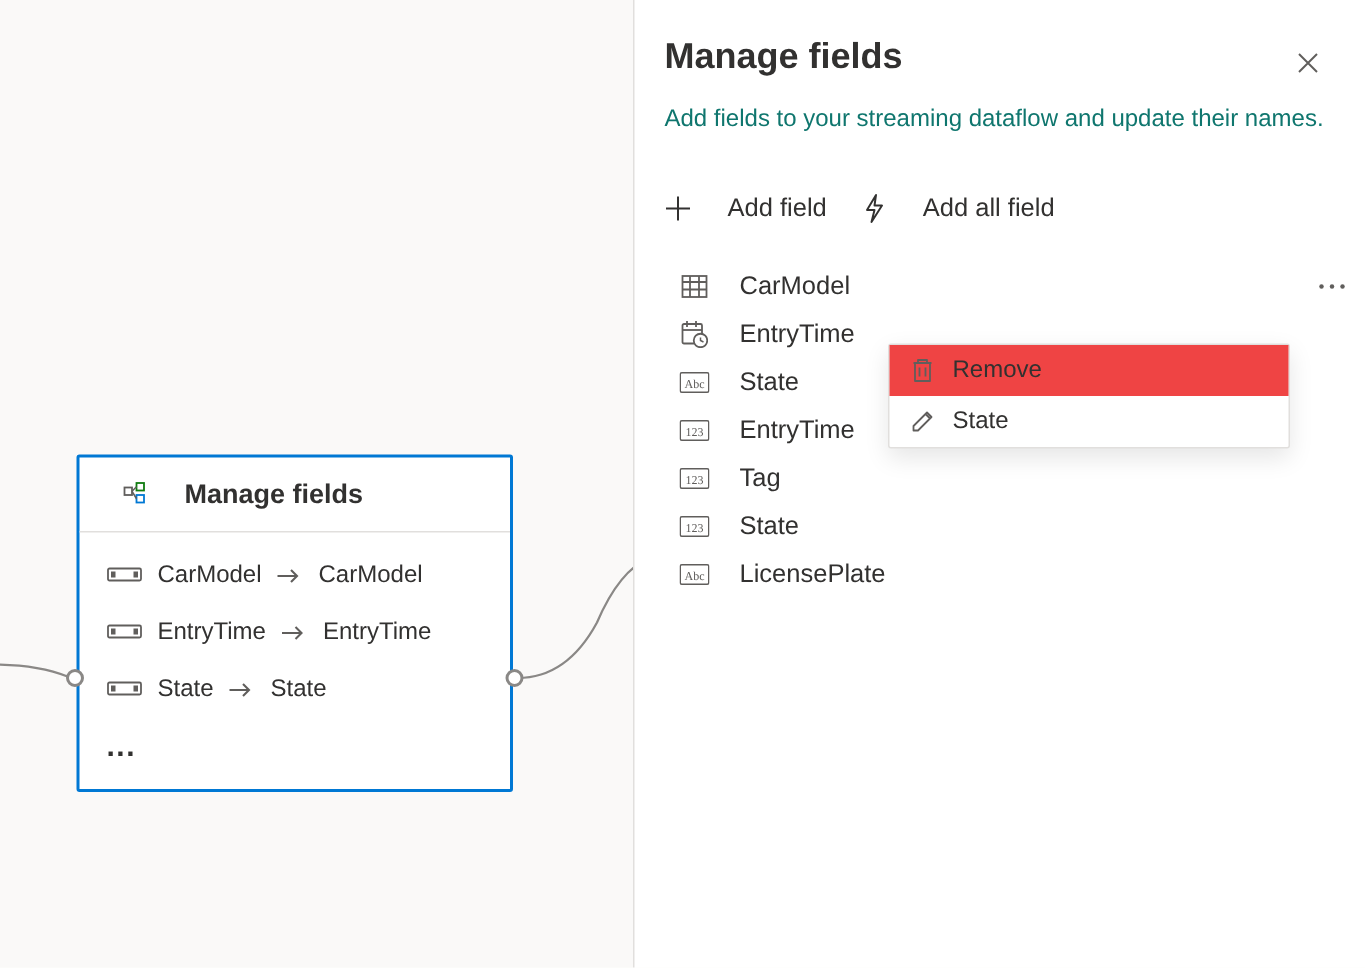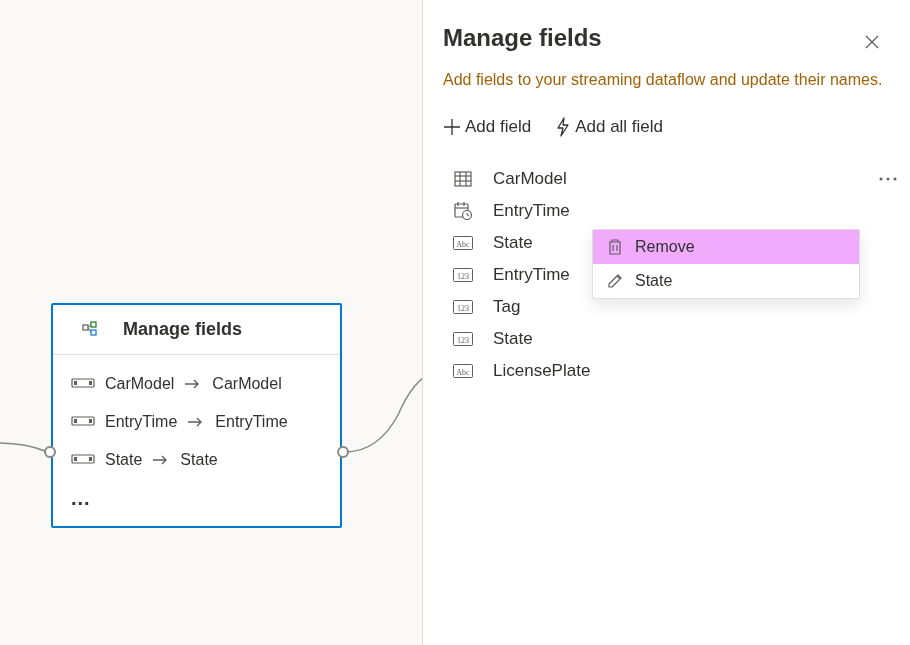--- a/index.html
+++ b/index.html
@@ -49,34 +49,34 @@
       width: 28px;
       height: 28px;
       display: flex;
       align-items: center;
       justify-content: center;
       cursor: pointer;
       margin-top: 4px;
     }
     .panel-desc {
       font-size: 16px;
-      color: #a16207;
+      color: #0f766e;
       line-height: 1.45;
-      margin-bottom: 22px;
+      margin-bottom: 34px;
     }
     .panel-actions {
       display: flex;
       gap: 24px;
       align-items: center;
       margin-bottom: 26px;
     }
     .action-btn {
       display: flex;
       align-items: center;
-      gap: 4px;
+      gap: 24px;
       font-size: 17px;
       color: #323130;
       cursor: pointer;
       padding: 4px 0;
     }
     .field-list {
       display: flex;
       flex-direction: column;
       gap: 8px;
     }
@@ -122,21 +122,21 @@
     .menu-item {
       display: flex;
       align-items: center;
       gap: 12px;
       padding: 8px 14px;
       font-size: 16px;
       color: #323130;
       cursor: pointer;
     }
     .menu-item.hovered {
-      background: #f0abfc;
+      background: #ef4444;
     }
     
     .node-card {
       position: absolute;
       left: 51px;
       top: 303px;
       width: 291px;
       background: #ffffff;
       border: 2.5px solid #0078d4;
       border-radius: 2px;

